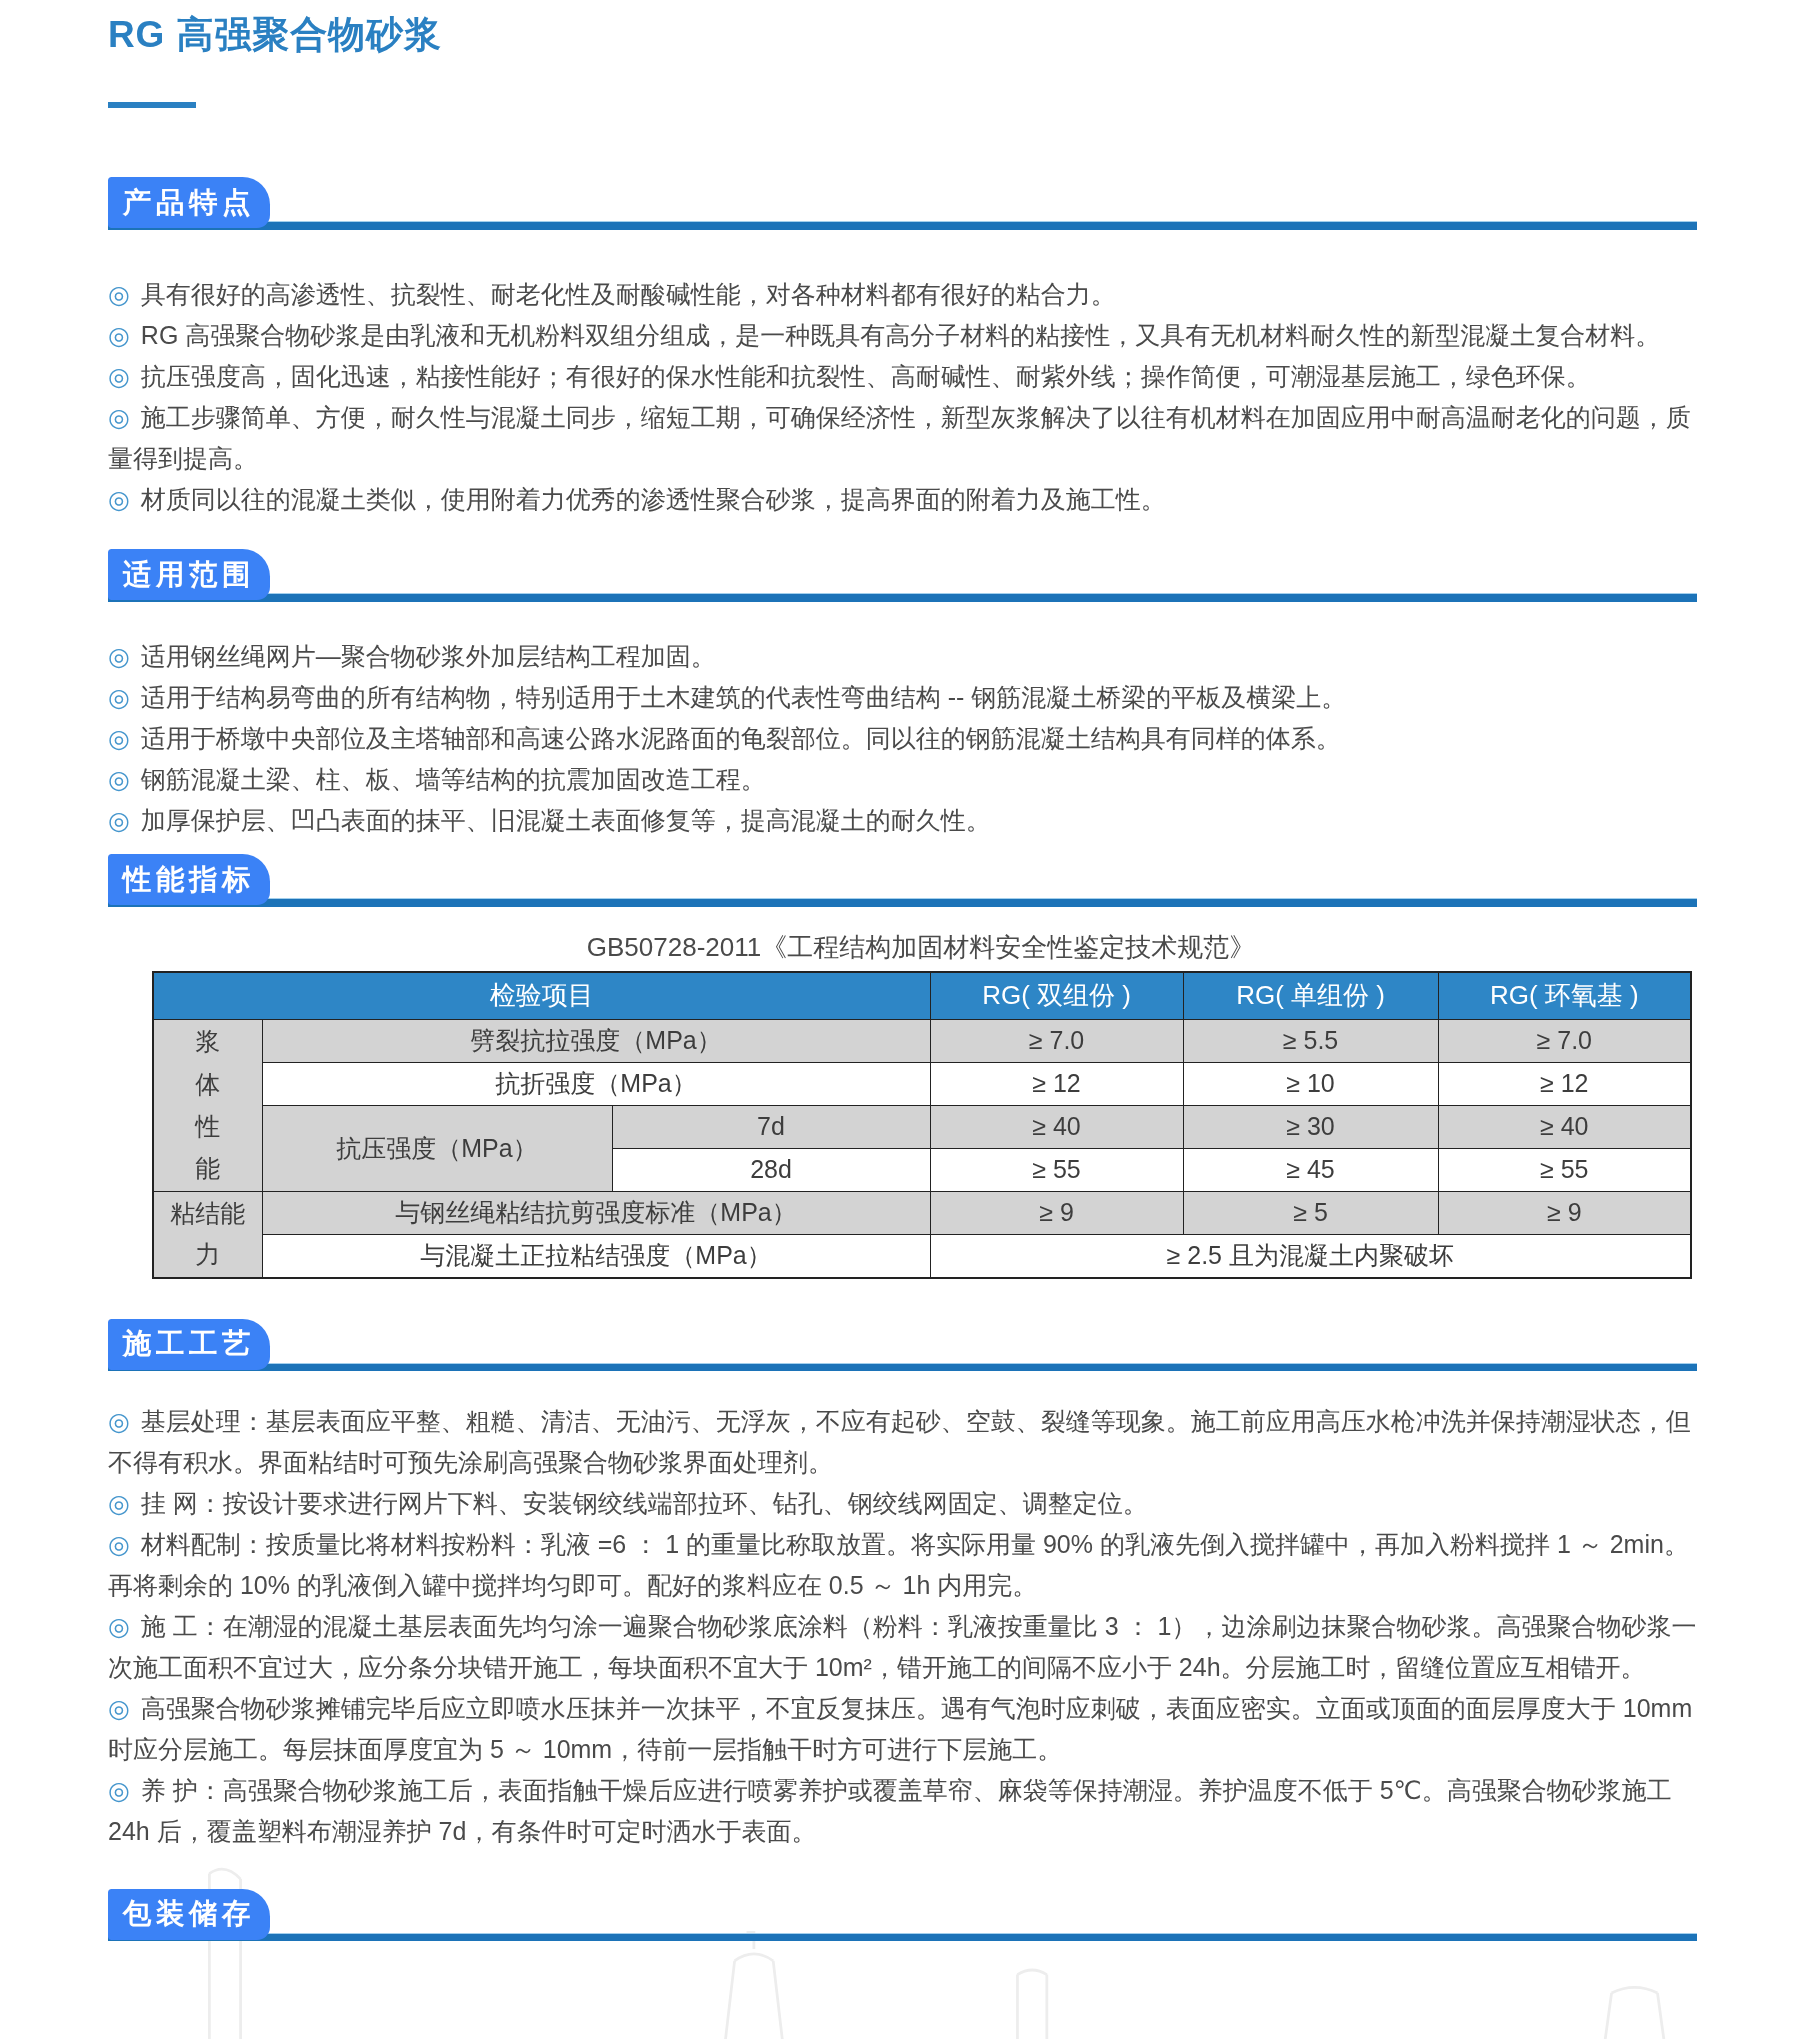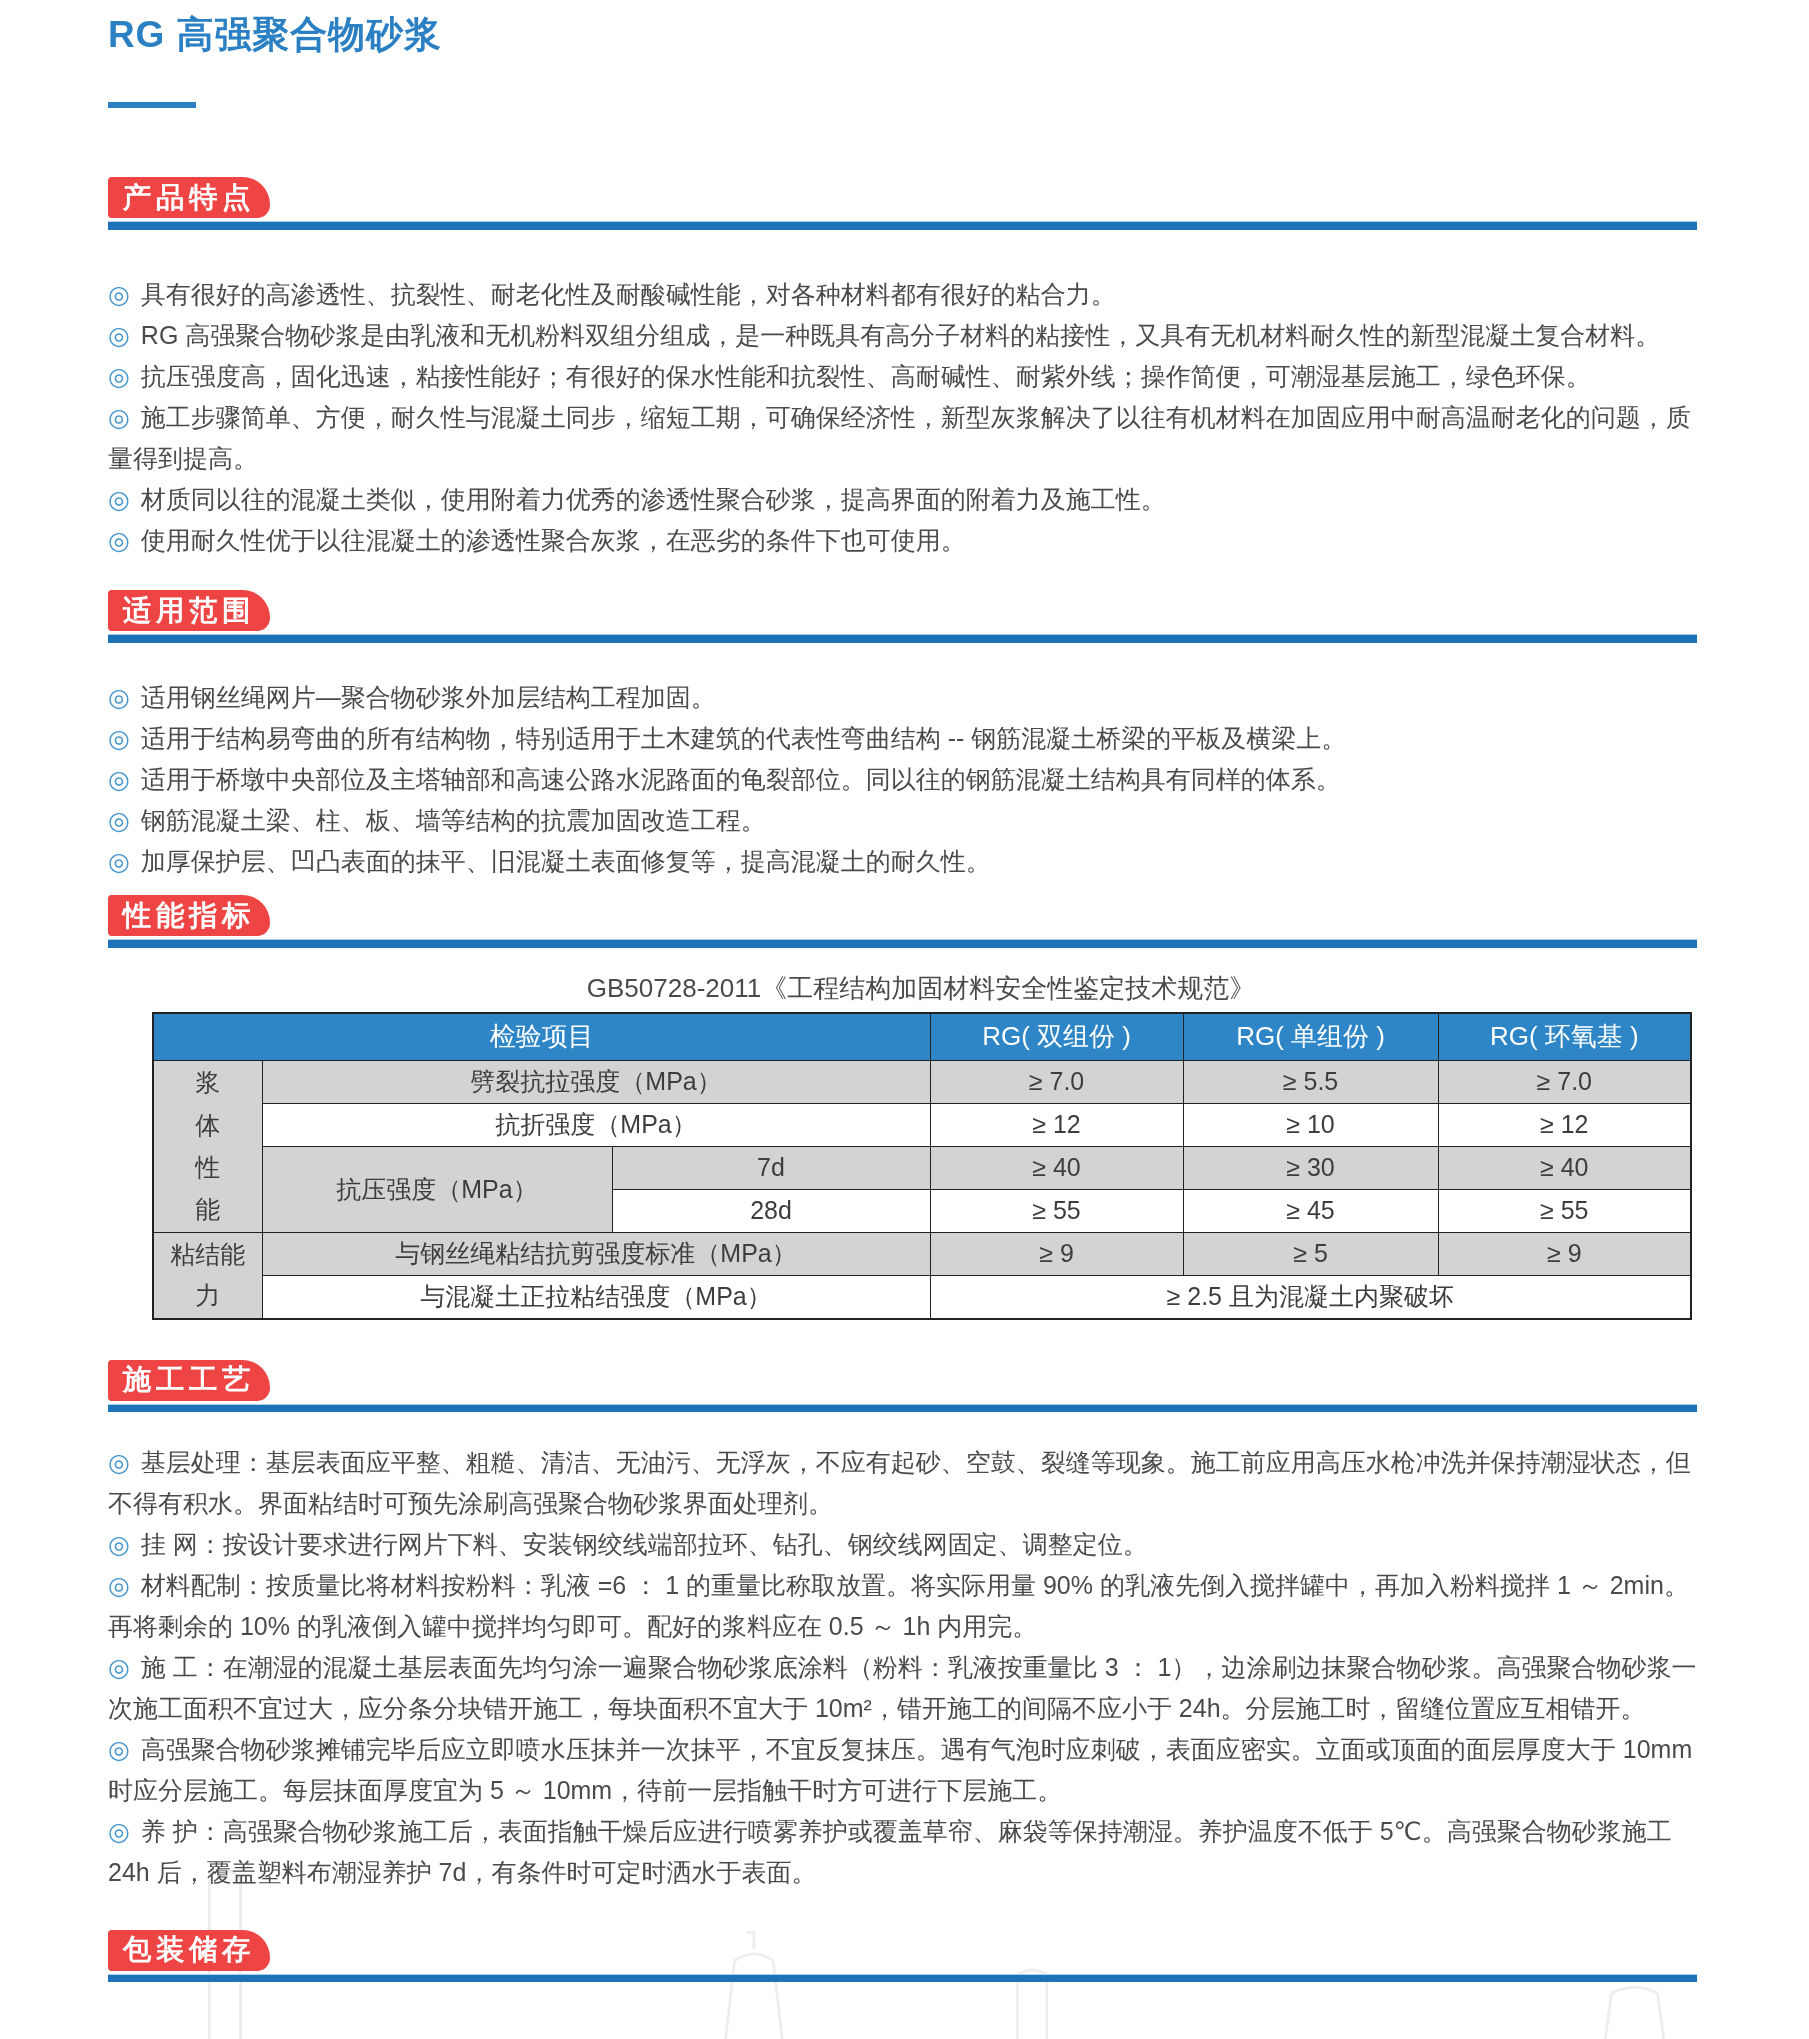--- a/index.html
+++ b/index.html
@@ -11,21 +11,21 @@
   .page-title{
     margin-top:13px;font-size:37px;line-height:44px;font-weight:700;color:#2a80c2;letter-spacing:0.9px;
   }
   .title-underline{margin-top:45px;width:88px;height:6.4px;background:#2a80c2;}
   .section-head{position:relative;height:58px;}
   .section-rule{
     position:absolute;left:0;top:44px;width:1589px;height:8.3px;background:#1c73b8;
     border-top:1.8px solid #a3cfec;box-sizing:border-box;
   }
   .section-banner{
-    position:absolute;left:0;top:0;width:162px;height:41px;background:#ef4444;
+    position:absolute;left:0;top:0;width:162px;height:51px;background:#3b82f6;
     border-radius:3.7px 27.5px 13px 3.7px;color:#ffffff;font-size:28.5px;font-weight:700;
     display:flex;align-items:center;justify-content:center;letter-spacing:4.6px;
   }
   .paras{margin:0;}
   .para{margin:0;font-size:25px;line-height:41px;color:#4a4a4a;}
   .mark{color:#4596cd;margin-right:11px;}
   .dual{display:flex;}
   .dual-left{width:764px;flex:none;}
   .dual-right{flex:1;}
   .m-feat-head{margin-top:69px;}
@@ -76,21 +76,20 @@
   <div class="section-head m-feat-head">
     <div class="section-rule"></div>
     <div class="section-banner">产品特点</div>
   </div>
   <div class="paras m-feat-paras">
     <p class="para"><span class="mark">◎</span><span>具有很好的高渗透性、抗裂性、耐老化性及耐酸碱性能，对各种材料都有很好的粘合力。</span></p>
     <p class="para"><span class="mark">◎</span><span>RG 高强聚合物砂浆是由乳液和无机粉料双组分组成，是一种既具有高分子材料的粘接性，又具有无机材料耐久性的新型混凝土复合材料。</span></p>
     <p class="para"><span class="mark">◎</span><span>抗压强度高，固化迅速，粘接性能好；有很好的保水性能和抗裂性、高耐碱性、耐紫外线；操作简便，可潮湿基层施工，绿色环保。</span></p>
     <p class="para"><span class="mark">◎</span><span>施工步骤简单、方便，耐久性与混凝土同步，缩短工期，可确保经济性，新型灰浆解决了以往有机材料在加固应用中耐高温耐老化的问题，质量得到提高。</span></p>
     <p class="para"><span class="mark">◎</span><span>材质同以往的混凝土类似，使用附着力优秀的渗透性聚合砂浆，提高界面的附着力及施工性。</span></p>
-    <p class="para"><span class="mark">◎</span><span>使用耐久性优于以往混凝土的渗透性聚合灰浆，在恶劣的条件下也可使用。</span></p>
   </div>
 
   <div class="section-head m-scope-head">
     <div class="section-rule"></div>
     <div class="section-banner">适用范围</div>
   </div>
   <div class="paras m-scope-paras">
     <p class="para"><span class="mark">◎</span><span>适用钢丝绳网片—聚合物砂浆外加层结构工程加固。</span></p>
     <p class="para"><span class="mark">◎</span><span>适用于结构易弯曲的所有结构物，特别适用于土木建筑的代表性弯曲结构 -- 钢筋混凝土桥梁的平板及横梁上。</span></p>
     <p class="para"><span class="mark">◎</span><span>适用于桥墩中央部位及主塔轴部和高速公路水泥路面的龟裂部位。同以往的钢筋混凝土结构具有同样的体系。</span></p>

